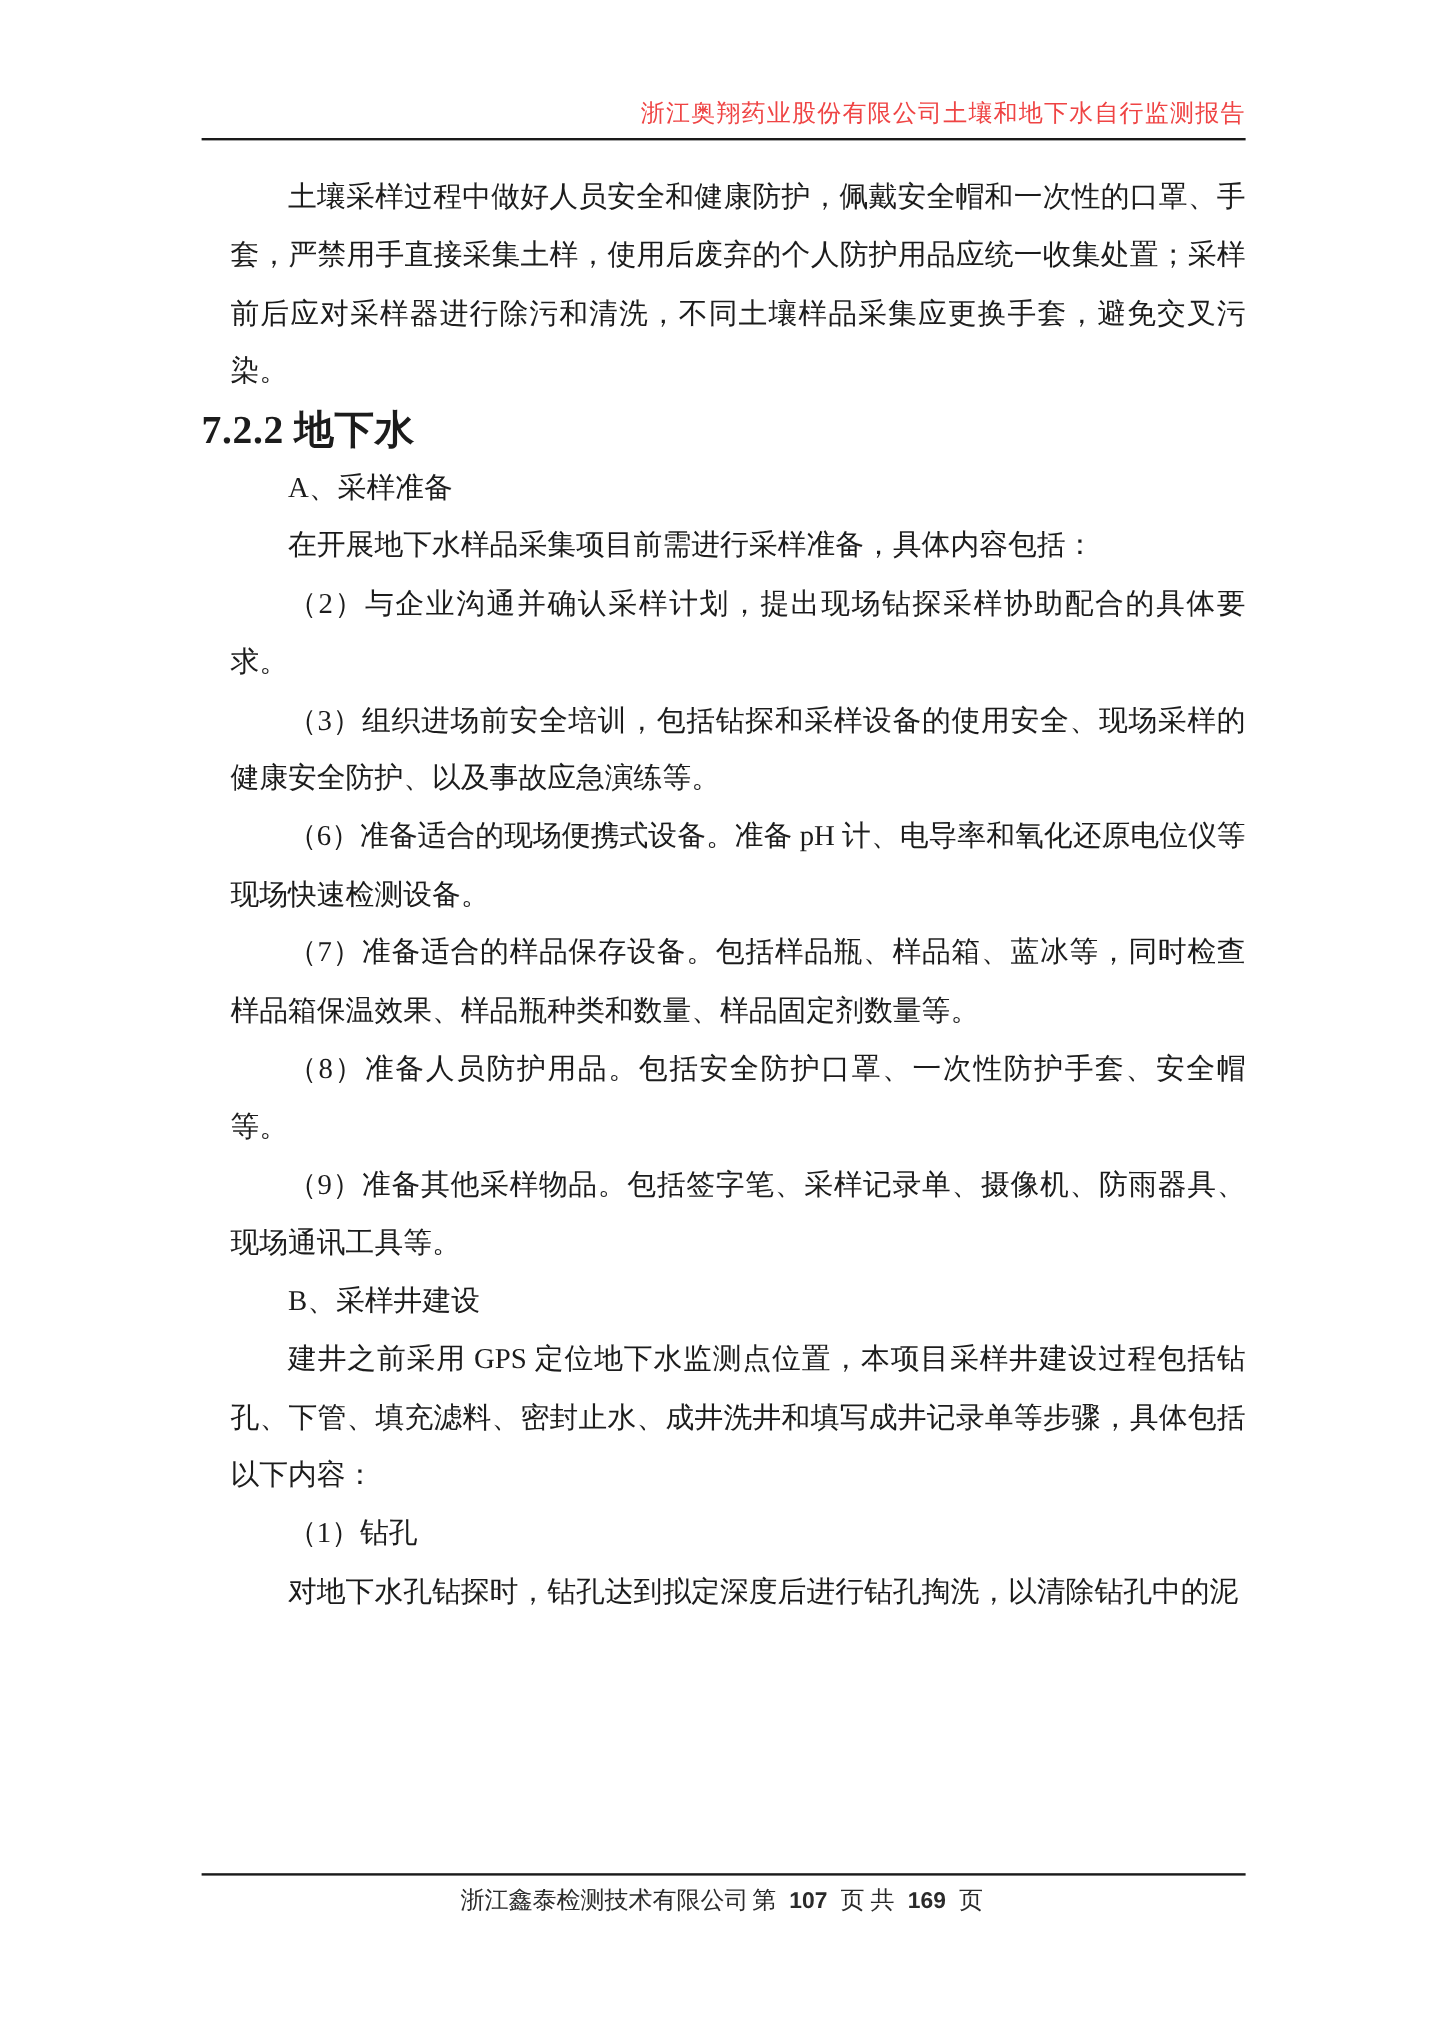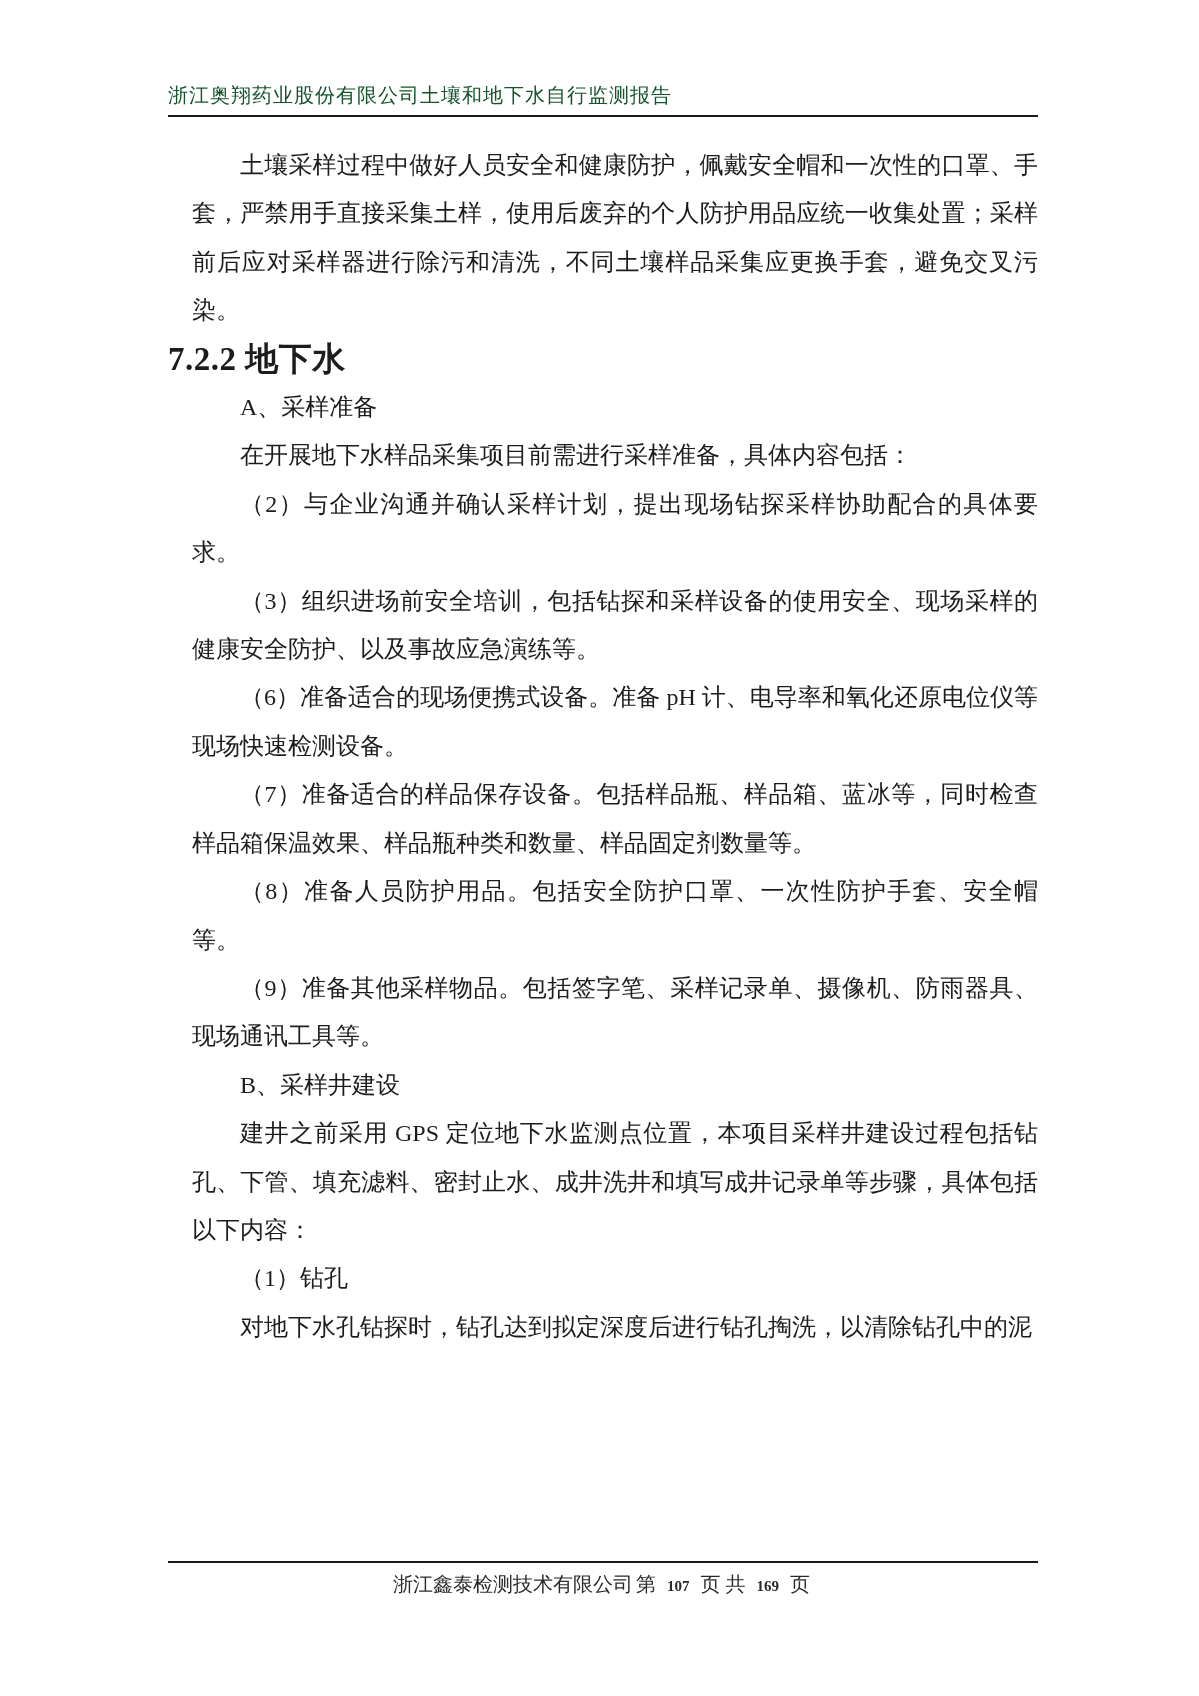--- a/index.html
+++ b/index.html
@@ -15,25 +15,25 @@
     color: #1c1c1c;
     font-family: "Liberation Serif", "DejaVu Serif", serif;
     overflow: hidden;
   }
   
   .running-header {
     position: absolute;
     top: 82px;
     left: 168px;
     width: 870px;
-    text-align: left;
+    text-align: right;
     font-size: 20px;
     line-height: 26px;
     letter-spacing: 1px;
-    color: #14532d;
+    color: #ef4444;
     padding-bottom: 7px;
     border-bottom: 2px solid #1a1a1a;
   }
   
   .doc-body {
     position: absolute;
     top: 141px;
     left: 168px;
     width: 870px;
     font-size: 24px;
@@ -67,23 +67,23 @@
     justify-content: center;
     align-items: baseline;
     font-size: 20px;
     line-height: 26px;
     color: #2a2a2a;
   }
   .page-footer .page-info span {
     margin: 0 3px;
   }
   .page-footer .page-num {
-    font-family: Liberation Serif, serif;
+    font-family: Liberation Sans, sans-serif;
     font-weight: bold;
-    font-size: 15px;
+    font-size: 19px;
   }
 </style>
 </head>
 <body>
 
 <div class="page">
 
   <div class="running-header">
     <span>浙江奥翔药业股份有限公司土壤和地下水自行监测报告</span>
   </div>

